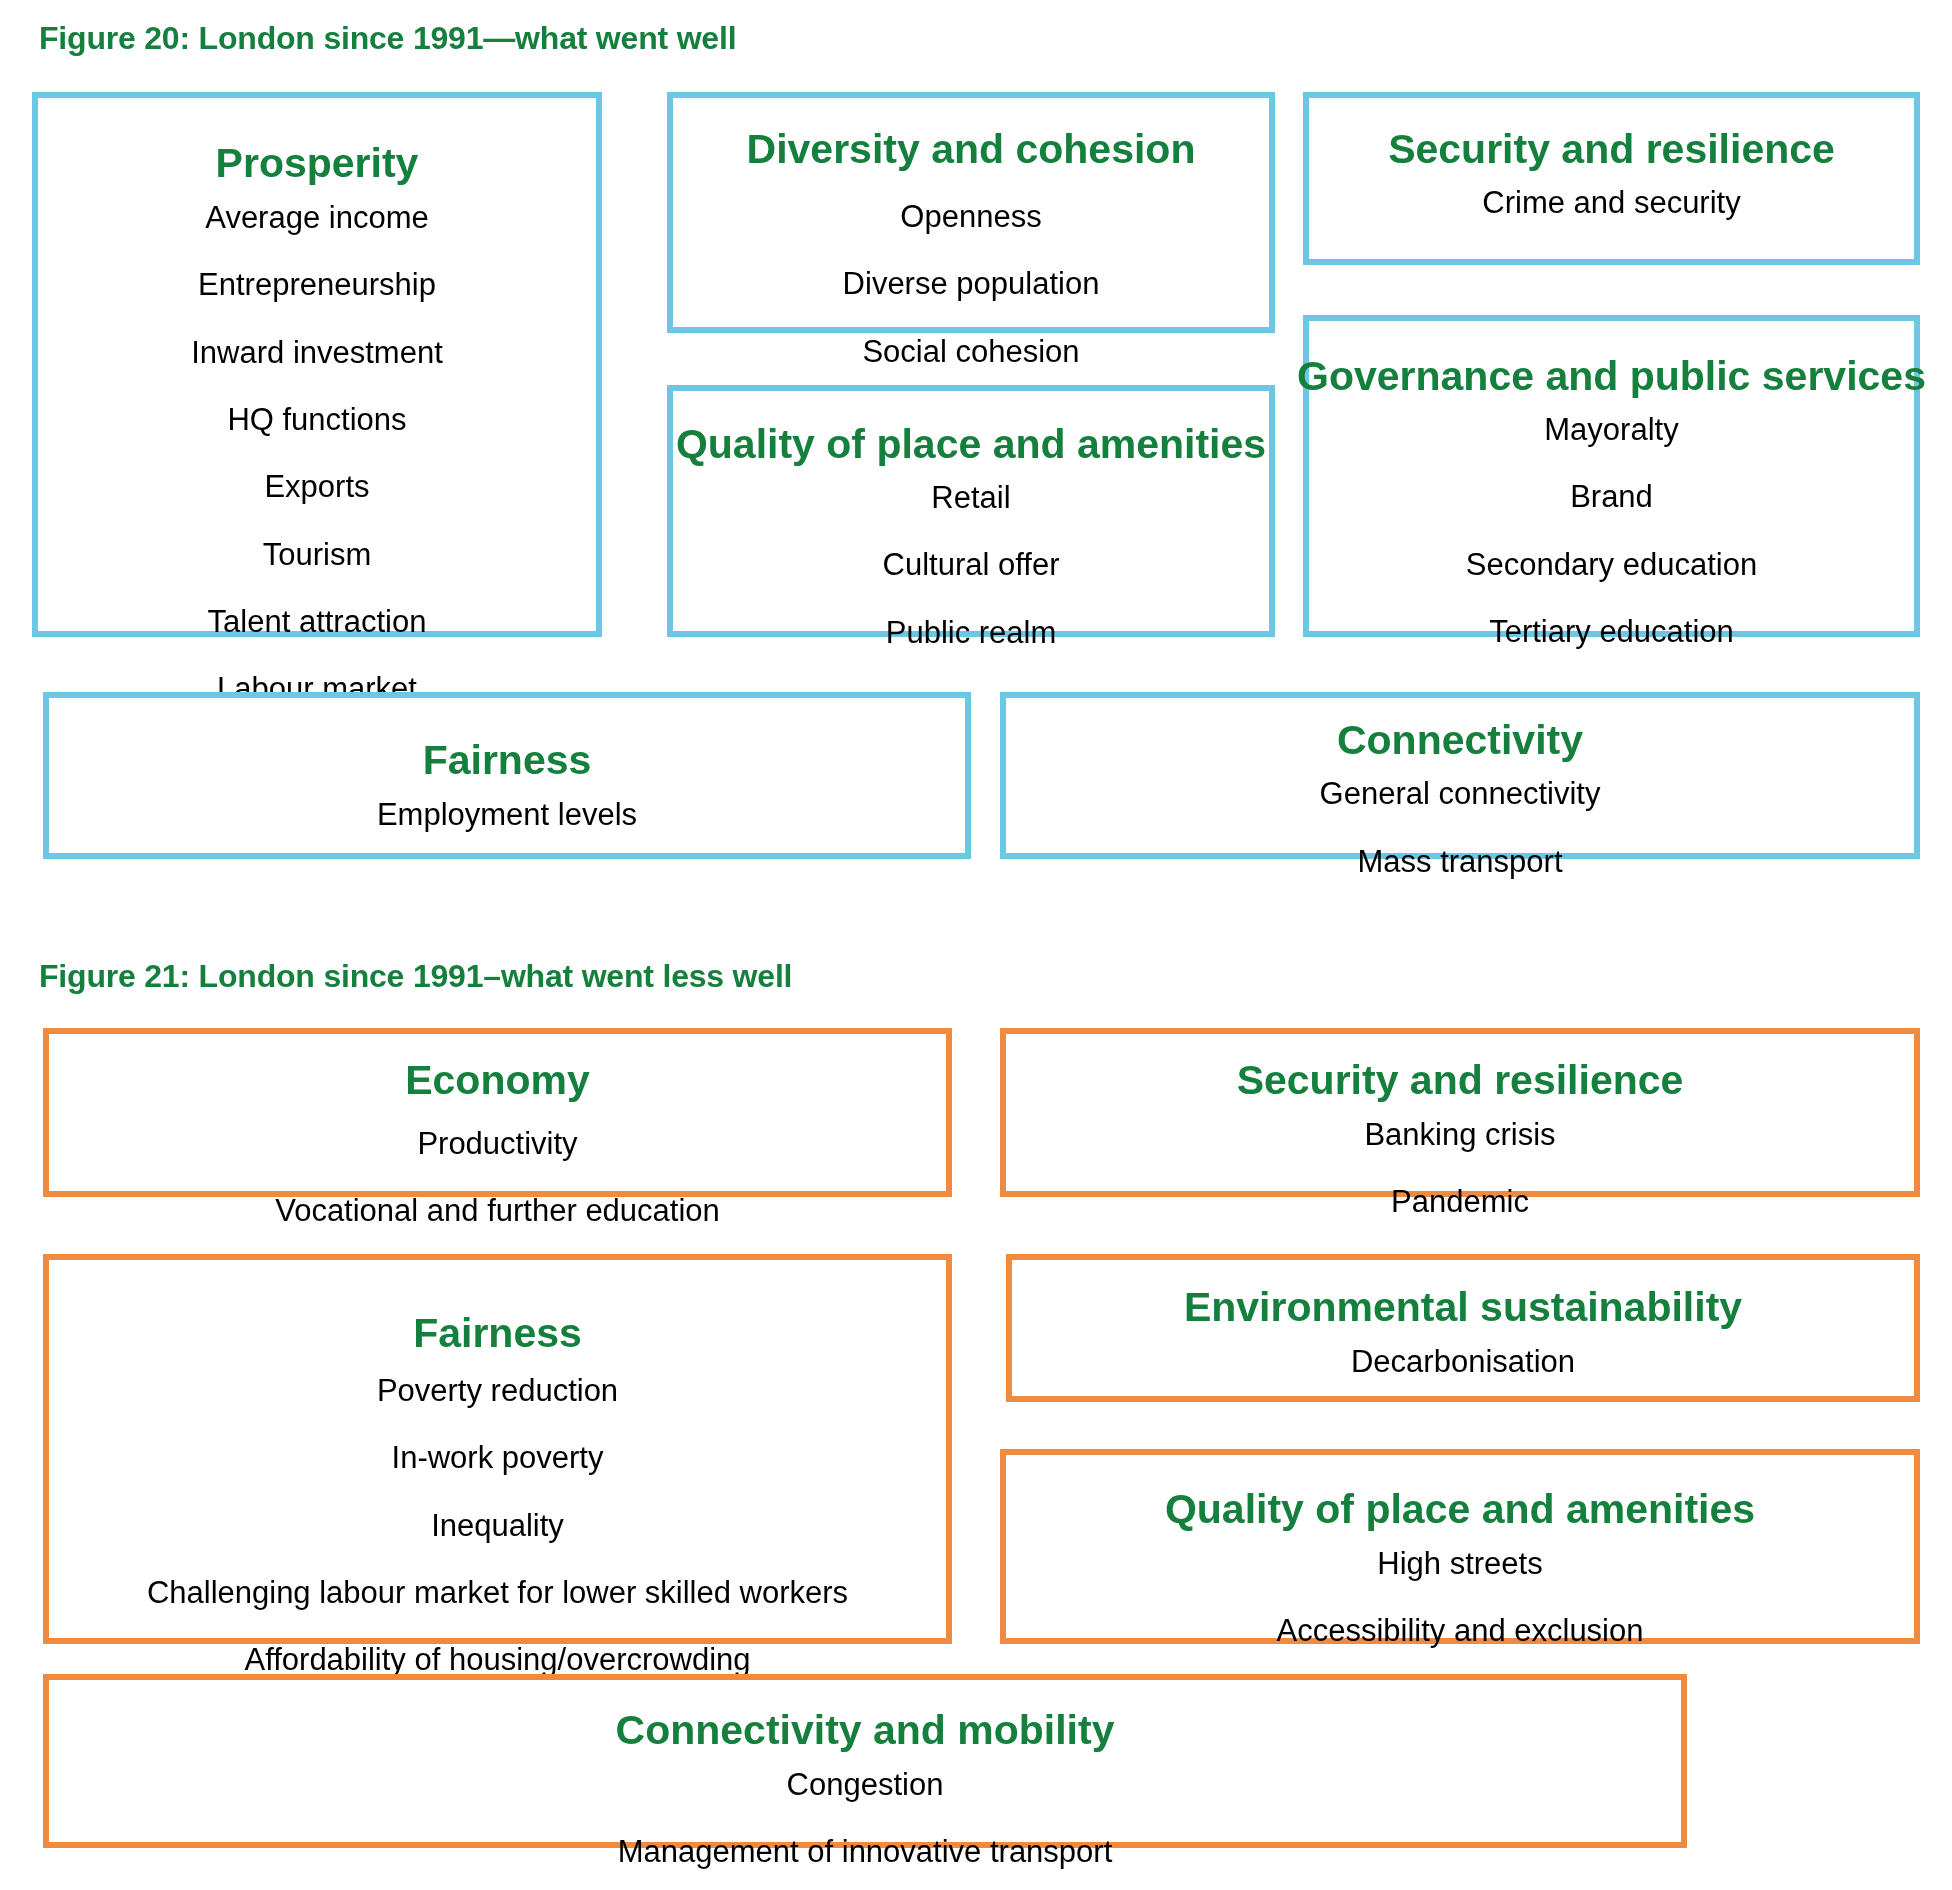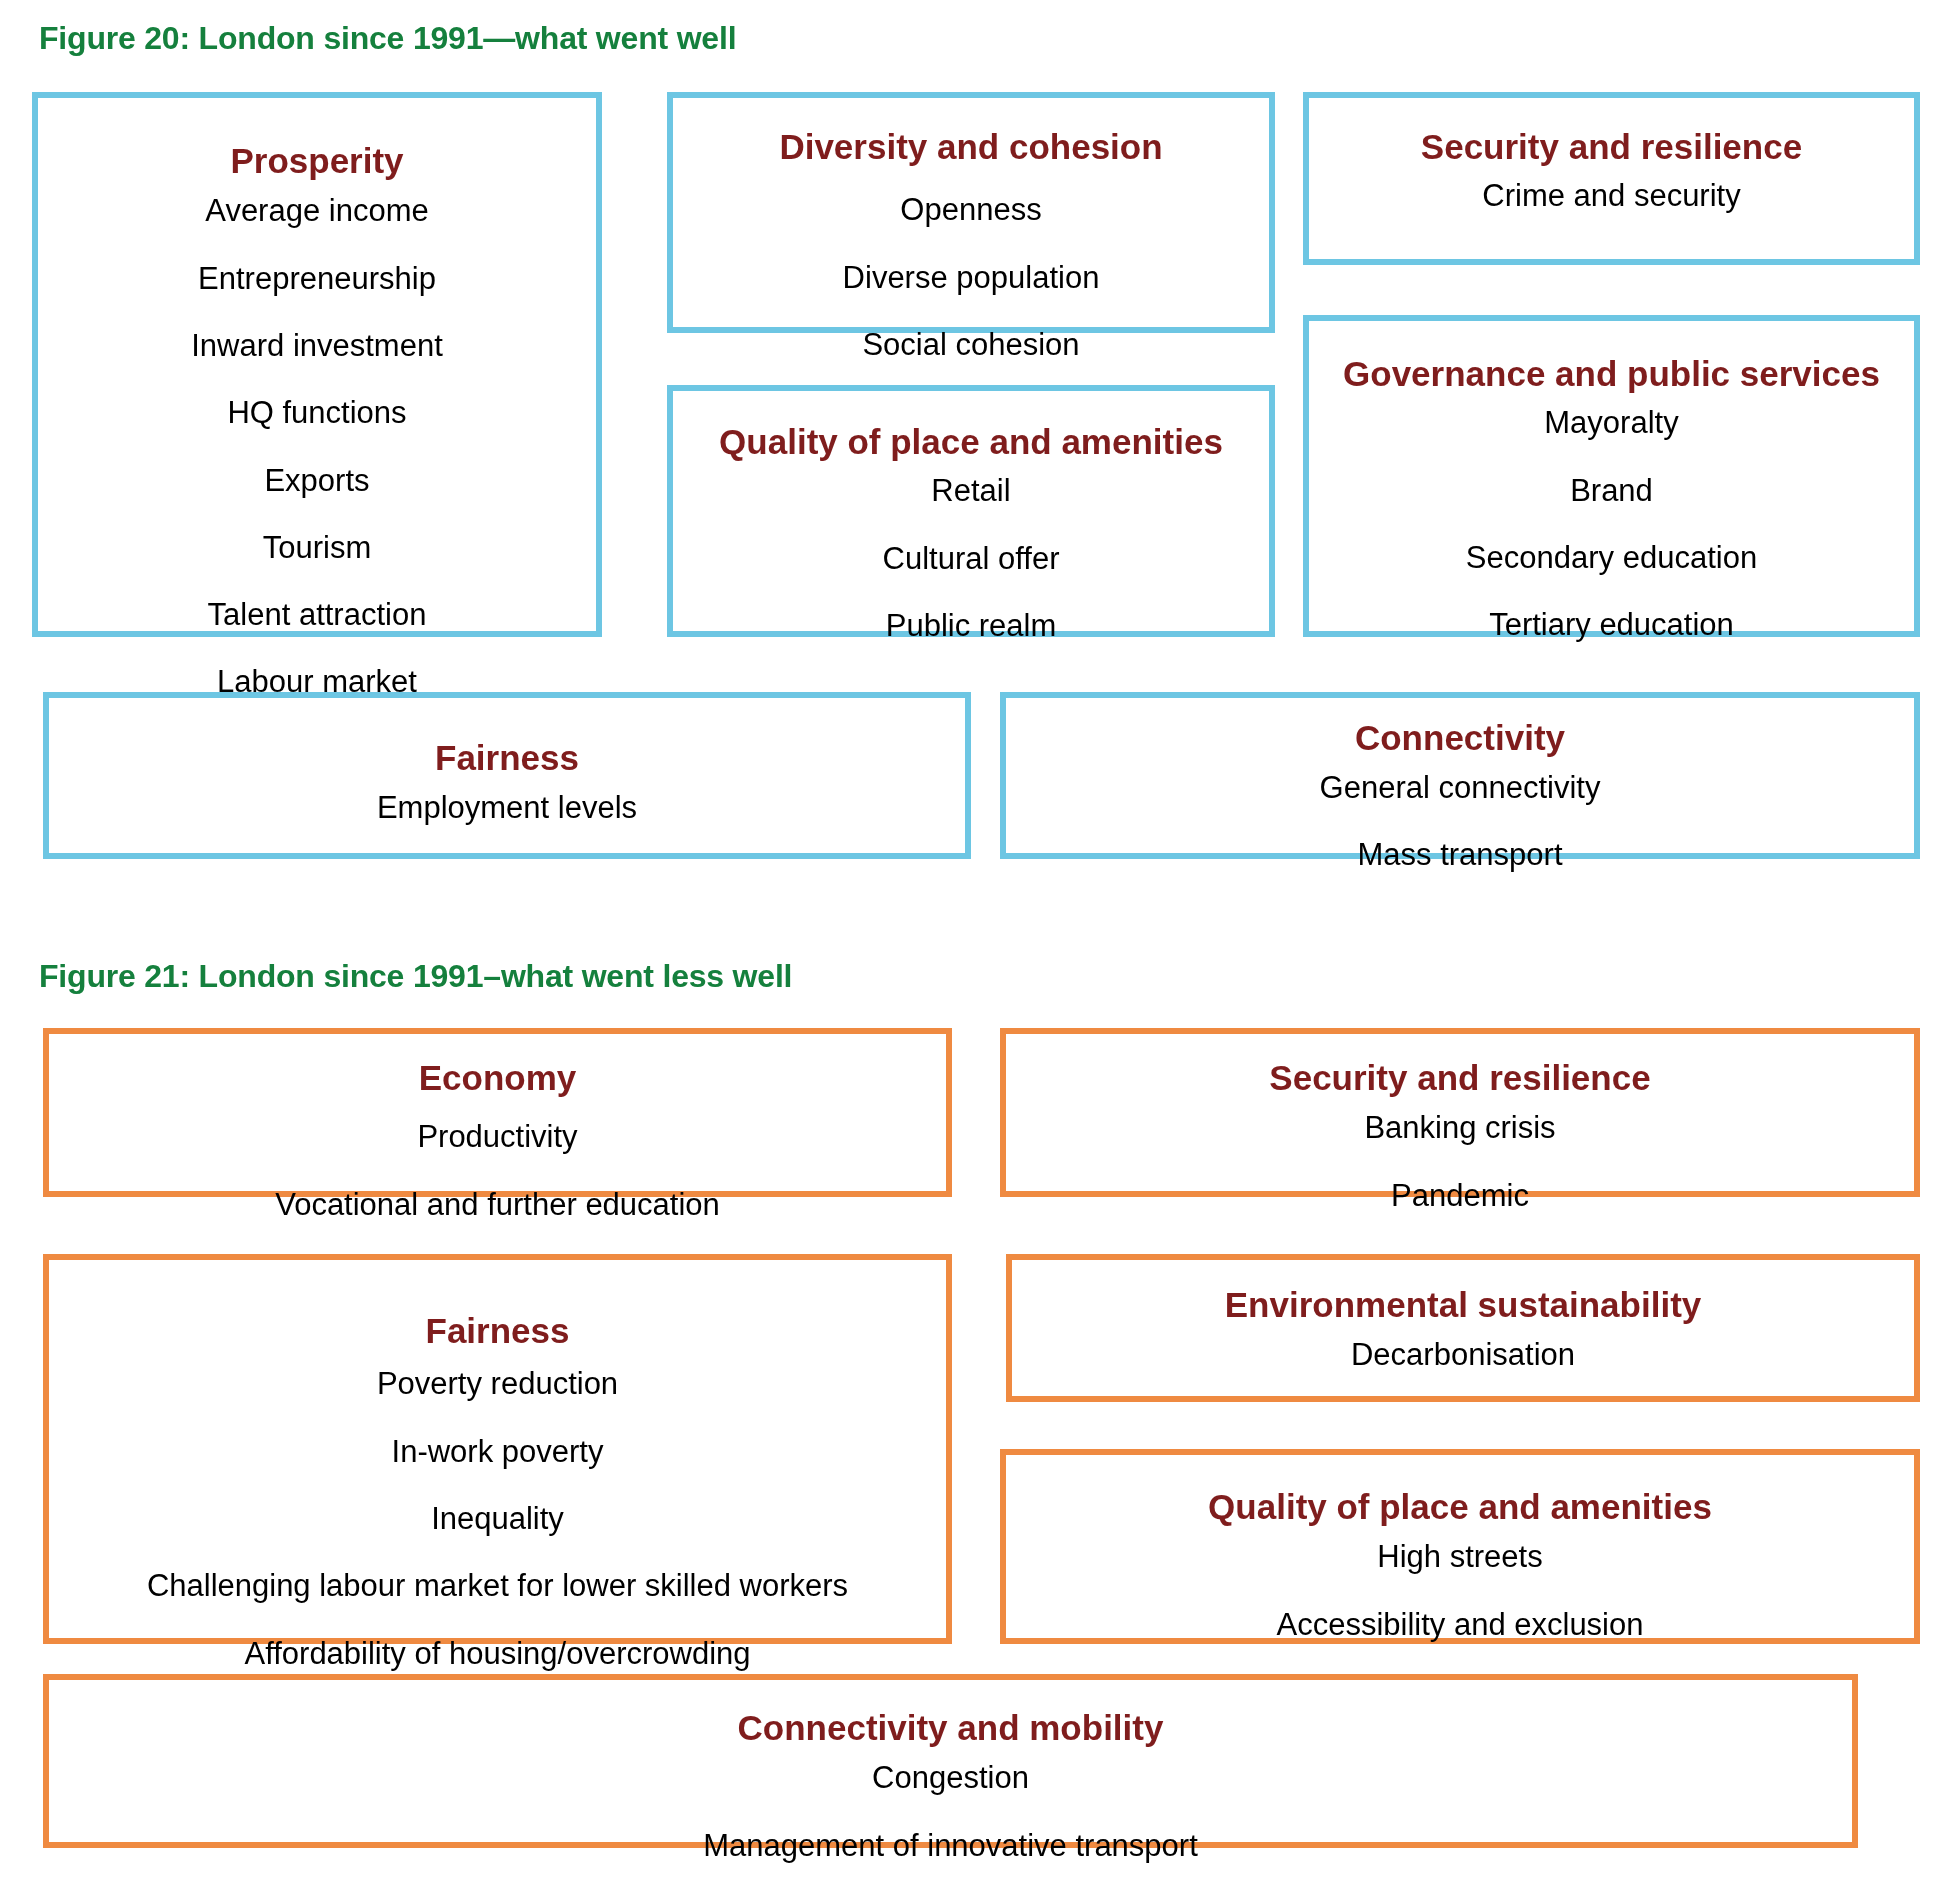--- a/index.html
+++ b/index.html
@@ -34,24 +34,24 @@
     align-items: center;
     justify-content: flex-start;
     background: #ffffff;
   }
   .box.orange {
     border-color: #EF8A41;
   }
 
   .box-title {
     font-weight: bold;
-    font-size: 35px;
+    font-size: 41px;
     line-height: 1.12;
     text-align: center;
-    color: #7f1d1d;
+    color: #15803d;
     white-space: nowrap;
   }
 
   .box-items {
     display: flex;
     flex-direction: column;
     align-items: center;
     text-align: center;
     gap: 32px;
   }
@@ -169,20 +169,20 @@
 </div>
 
 <div class="box orange" style="left:1000px; top:1449px; width:920px; height:195px; padding-top:32px;">
   <div class="box-title">Quality of place and amenities</div>
   <div class="box-items" style="margin-top:13px;">
     <div class="box-item">High streets</div>
     <div class="box-item">Accessibility and exclusion</div>
   </div>
 </div>
 
-<div class="box orange" style="left:43px; top:1674px; width:1815px; height:174px; padding-top:28px;">
+<div class="box orange" style="left:43px; top:1674px; width:1644px; height:174px; padding-top:28px;">
   <div class="box-title">Connectivity and mobility</div>
   <div class="box-items" style="margin-top:13px;">
     <div class="box-item">Congestion</div>
     <div class="box-item">Management of innovative transport</div>
   </div>
 </div>
 
 
 </body></html>

